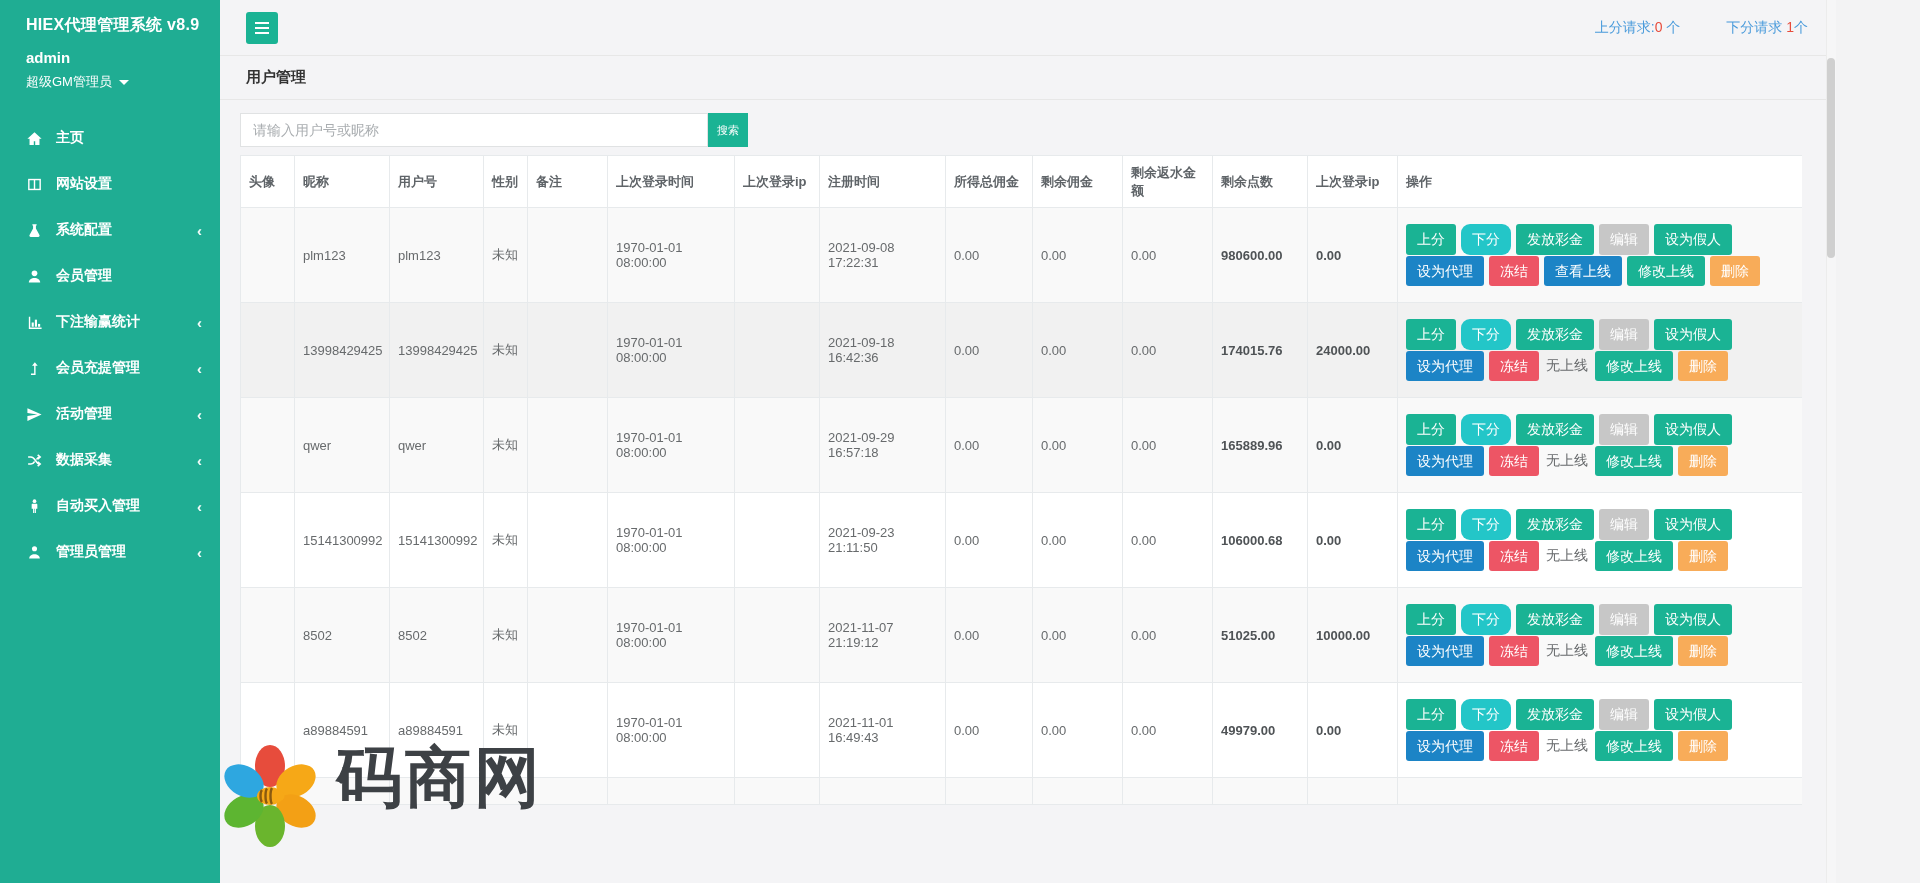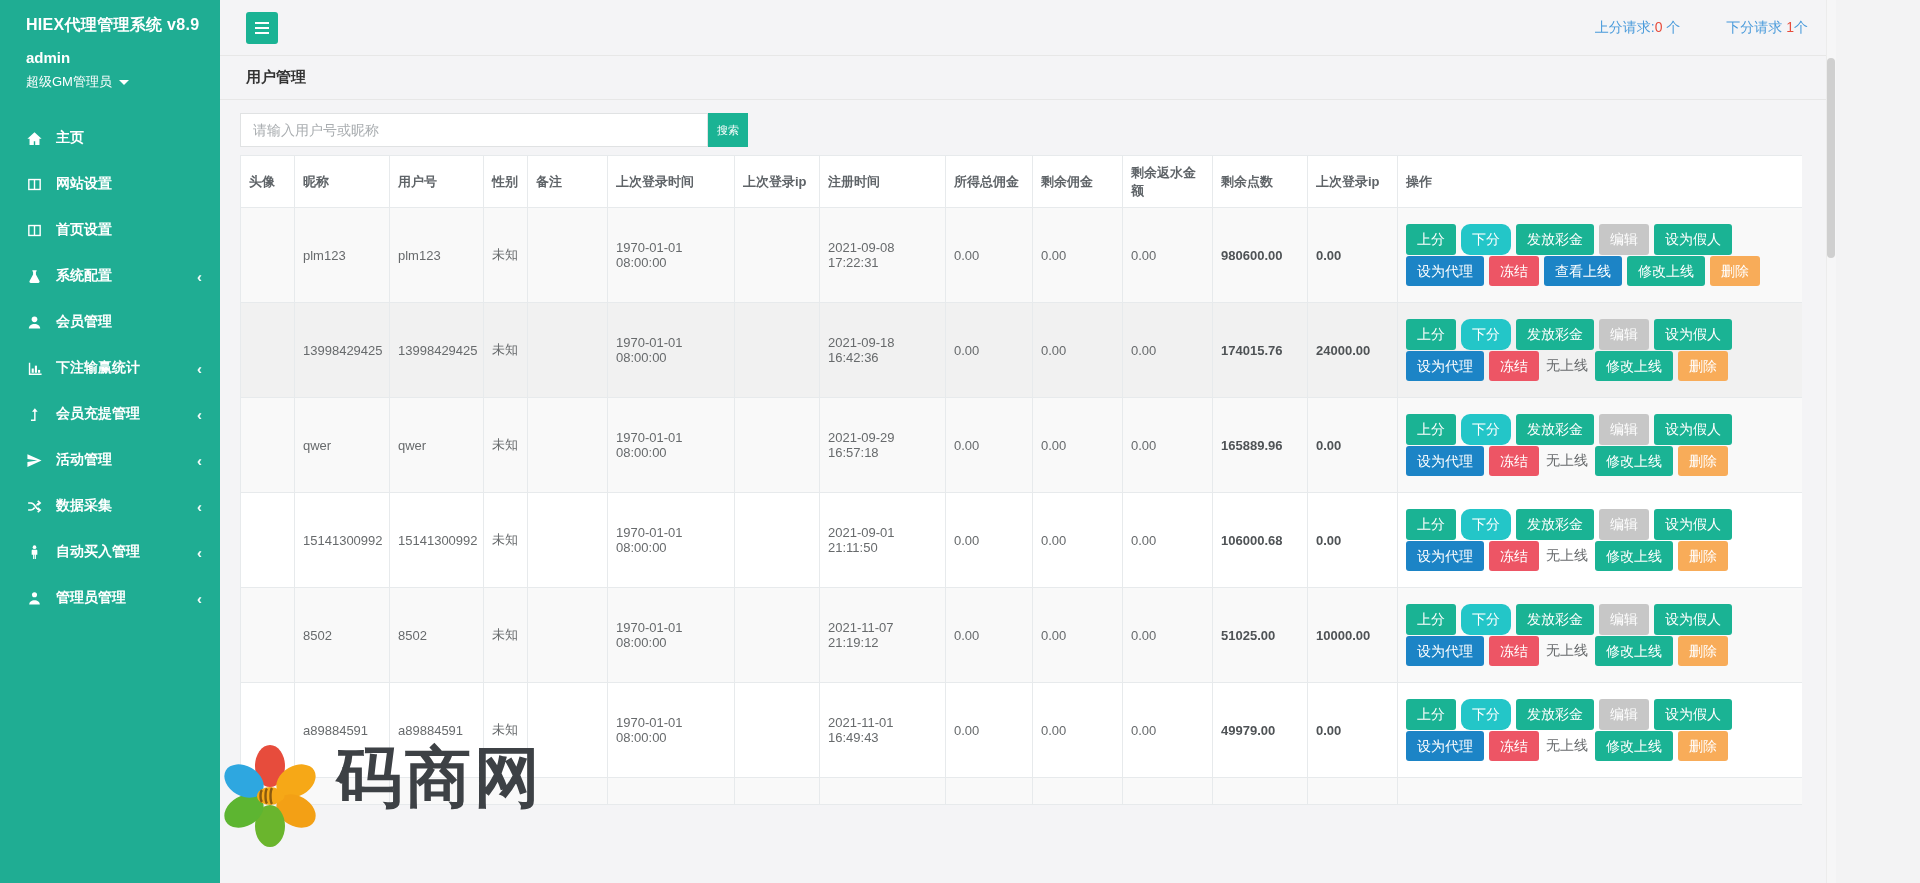--- a/index.html
+++ b/index.html
@@ -118,29 +118,20 @@
           <span>主页</span>
         </div>
         <div class="menu-item">
           <span class="menu-icon">
             <svg viewBox="0 0 24 24">
               <rect x="4" y="5" width="16" height="14" fill="none" stroke="#fff" stroke-width="2"></rect>
               <line x1="12" y1="5" x2="12" y2="19" stroke="#fff" stroke-width="2"></line>
             </svg>
           </span>
           <span>网站设置</span>
-        </div>
-        <div class="menu-item">
-          <span class="menu-icon">
-            <svg viewBox="0 0 24 24">
-              <rect x="4" y="5" width="16" height="14" fill="none" stroke="#fff" stroke-width="2"></rect>
-              <line x1="12" y1="5" x2="12" y2="19" stroke="#fff" stroke-width="2"></line>
-            </svg>
-          </span>
-          <span>首页设置</span>
         </div>
         <div class="menu-item">
           <span class="menu-icon">
             <svg viewBox="0 0 24 24" fill="#fff">
               <path d="M9 3h6v2h-1v4l5 9.2c.7 1.3-.2 2.8-1.7 2.8H6.7c-1.5 0-2.4-1.5-1.7-2.8L10 9V5H9z"></path>
             </svg>
           </span>
           <span>系统配置</span>
           <span class="menu-chevron">‹</span>
         </div>
@@ -336,21 +327,21 @@
                 </td>
               </tr>
               <tr>
                 <td></td>
                 <td>15141300992</td>
                 <td>15141300992</td>
                 <td>未知</td>
                 <td></td>
                 <td>1970-01-01 08:00:00</td>
                 <td></td>
-                <td>2021-09-01 21:11:50</td>
+                <td>2021-09-23 21:11:50</td>
                 <td>0.00</td>
                 <td>0.00</td>
                 <td>0.00</td>
                 <td class="bold-col">106000.68</td>
                 <td class="bold-col">0.00</td>
                 <td>
                   <div class="btn-line"><button class="btn btn-success">上分</button><button class="btn btn-cyan">下分</button><button class="btn btn-success">发放彩金</button><button class="btn btn-disabled">编辑</button><button class="btn btn-success">设为假人</button></div>
                   <div class="btn-line"><button class="btn btn-blue">设为代理</button><button class="btn btn-danger">冻结</button><span class="action-text">无上线</span><button class="btn btn-success">修改上线</button><button class="btn btn-warning">删除</button></div>
                 </td>
               </tr>

